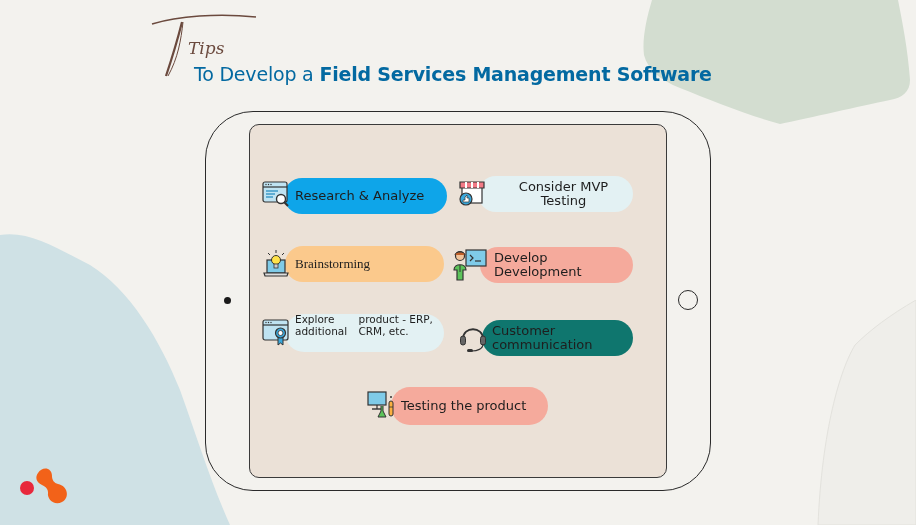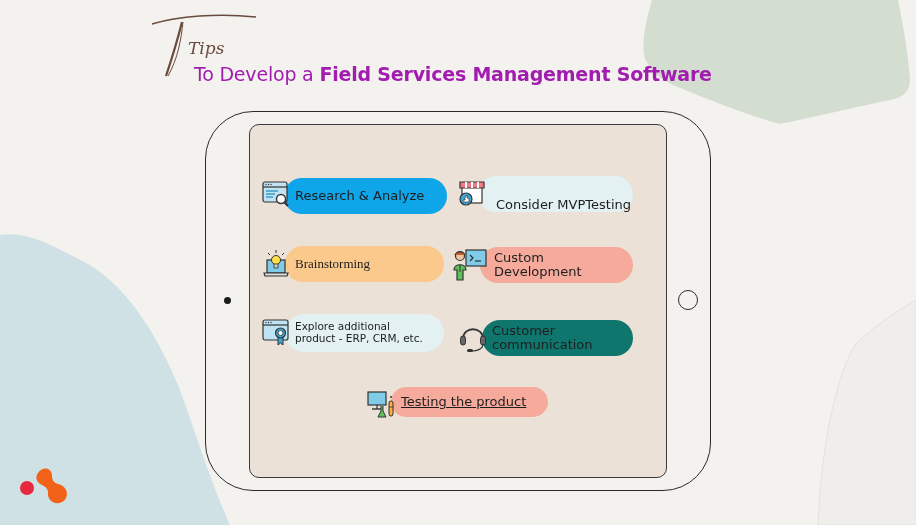--- a/index.html
+++ b/index.html
@@ -5,21 +5,21 @@
     html, body { margin: 0; padding: 0; }
     body {
       width: 916px; height: 525px; position: relative; overflow: hidden;
       background: #f3f2ee;
       font-family: "DejaVu Sans", sans-serif;
     }
     .blob { position: absolute; }
     .title-wrap { position: absolute; left: 148px; top: 8px; width: 600px; height: 80px; }
     .tips-svg { position: absolute; left: 0; top: 0; }
     .subtitle {
-      position: absolute; left: 46px; top: 55px; font-size: 19px; color: #a21caf;
+      position: absolute; left: 46px; top: 55px; font-size: 19px; color: #0369a1;
       white-space: nowrap; letter-spacing: -0.2px;
     }
     .subtitle .light { font-weight: 400; }
     .subtitle .bold { font-weight: 700; }
     .tablet {
       position: absolute; left: 205px; top: 111px; width: 506px; height: 380px;
       border: 1.5px solid #2a2a2a; border-radius: 48px; box-sizing: border-box;
     }
     .screen {
       position: absolute; left: 249px; top: 124px; width: 418px; height: 354px;
@@ -74,21 +74,21 @@
   <circle cx="4" cy="4.5" r="0.7" fill="#333"></circle>
     <circle cx="6.5" cy="4.5" r="0.7" fill="#333"></circle>
     <circle cx="9" cy="4.5" r="0.7" fill="#333"></circle>
   <line x1="4" y1="11" x2="16" y2="11" stroke="#2a8fc0" stroke-width="1.3"></line>
   <line x1="4" y1="14" x2="13" y2="14" stroke="#2a8fc0" stroke-width="1.3"></line>
   <line x1="4" y1="17" x2="11" y2="17" stroke="#2a8fc0" stroke-width="1.3"></line>
   <circle cx="19" cy="19" r="4.5" fill="#fff" stroke="#333" stroke-width="1.4"></circle>
   <line x1="22" y1="22" x2="26" y2="26" stroke="#333" stroke-width="2"></line>
 </svg>
 
-<div class="pill" style="left:478px;top:176px;width:155px;height:36px;background:#e3f1f3;padding-left:16px;font-size:13px;flex-direction:row;align-items:flex-end;justify-content:center;">
+<div class="pill" style="left:478px;top:176px;width:155px;height:36px;background:#e3f1f3;padding-left:16px;font-size:13px;flex-direction:column;align-items:center;justify-content:center;">
   <span>Consider MVP</span>
   <span>Testing</span>
 </div>
 <svg class="icon" style="left:458px;top:179px;" width="28" height="28" viewBox="0 0 28 28">
   <rect x="4" y="8" width="20" height="16" fill="#fff" stroke="#333" stroke-width="1.2"></rect>
   <path d="M2,3 L26,3 L26,9 L2,9 Z" fill="#f27a86" stroke="#333" stroke-width="1.2"></path>
   <line x1="8" y1="3" x2="8" y2="9" stroke="#fff" stroke-width="2"></line>
   <line x1="14" y1="3" x2="14" y2="9" stroke="#fff" stroke-width="2"></line>
   <line x1="20" y1="3" x2="20" y2="9" stroke="#fff" stroke-width="2"></line>
   <circle cx="8" cy="20" r="6" fill="#3aa8dc" stroke="#333" stroke-width="1.2"></circle>
@@ -102,34 +102,34 @@
   <line x1="13" y1="1" x2="13" y2="4" stroke="#333" stroke-width="1"></line>
   <line x1="5" y1="4" x2="7" y2="6" stroke="#333" stroke-width="1"></line>
   <line x1="21" y1="4" x2="19" y2="6" stroke="#333" stroke-width="1"></line>
   <rect x="4" y="11" width="18" height="13" fill="#7fcbe8" stroke="#333" stroke-width="1.2"></rect>
   <circle cx="13" cy="11" r="4.5" fill="#ffe24a" stroke="#333" stroke-width="1"></circle>
   <rect x="11" y="15" width="4" height="4" fill="#ccc" stroke="#333" stroke-width="0.8"></rect>
   <path d="M1,24 L25,24 L24,27 L2,27 Z" fill="#ddd" stroke="#333" stroke-width="1.2"></path>
 </svg>
 
 <div class="pill" style="left:480px;top:247px;width:153px;height:36px;background:#f5aa9c;padding-left:14px;font-size:13px;flex-direction:column;align-items:flex-start;justify-content:center;">
-  <span>Custom</span>
+  <span>Develop</span>
   <span>Development</span>
 </div>
 <svg class="icon" style="left:452px;top:248px;" width="36" height="34" viewBox="0 0 36 34">
   <rect x="14" y="2" width="20" height="16" fill="#7fcbe8" stroke="#333" stroke-width="1.2"></rect>
   <path d="M18,7 L21,10 L18,13" stroke="#333" stroke-width="1.2" fill="none"></path>
   <line x1="23" y1="13" x2="29" y2="13" stroke="#333" stroke-width="1.2"></line>
   <circle cx="8" cy="8" r="4.5" fill="#f2c49b" stroke="#333" stroke-width="1.2"></circle>
   <path d="M3,7 C3,3 13,3 13,7" fill="#c0602a" stroke="#333" stroke-width="1"></path>
   <path d="M2,22 C2,15 14,15 14,22 L11,22 L11,32 L5,32 L5,22 Z" fill="#5cc35a" stroke="#333" stroke-width="1.2"></path>
   <line x1="8" y1="17" x2="8" y2="24" stroke="#333" stroke-width="1"></line>
 </svg>
 
-<div class="pill" style="left:285px;top:314px;width:159px;height:38px;background:#e3f1f3;padding-left:10px;font-size:10.5px;flex-direction:column;align-items:flex-start;justify-content:center;">
+<div class="pill" style="left:285px;top:314px;width:159px;height:38px;background:#e3f1f3;padding-left:10px;font-size:10.5px;flex-direction:row;align-items:flex-start;justify-content:center;">
   <span>Explore additional</span>
   <span>product - ERP, CRM, etc.</span>
 </div>
 <svg class="icon" style="left:262px;top:318px;" width="28" height="28" viewBox="0 0 28 28">
   <rect x="1" y="2" width="25" height="20" rx="2" fill="#bfe3f2" stroke="#333" stroke-width="1.2"></rect>
   <line x1="1" y1="7" x2="26" y2="7" stroke="#333" stroke-width="1.2"></line>
   <circle cx="4" cy="4.5" r="0.7" fill="#333"></circle>
     <circle cx="6.5" cy="4.5" r="0.7" fill="#333"></circle>
     <circle cx="9" cy="4.5" r="0.7" fill="#333"></circle>
   <path d="M16,19 L16,27 L18.5,25 L21,27 L21,19" fill="#3aa8dc" stroke="#333" stroke-width="1"></path>
@@ -142,21 +142,21 @@
   <span>communication</span>
 </div>
 <svg class="icon" style="left:459px;top:323px;" width="28" height="30" viewBox="0 0 28 30">
   <path d="M4,16 C4,3 24,3 24,16" stroke="#333" stroke-width="1.8" fill="none"></path>
   <rect x="1.5" y="13" width="5" height="9" rx="2.5" fill="#666" stroke="#333" stroke-width="1"></rect>
   <rect x="21.5" y="13" width="5" height="9" rx="2.5" fill="#666" stroke="#333" stroke-width="1"></rect>
   <path d="M24,21 C24,26 18,28 13,28" stroke="#333" stroke-width="1.2" fill="none"></path>
   <rect x="8" y="26" width="6" height="3" rx="1.5" fill="#333"></rect>
 </svg>
 
-<div class="pill" style="left:391px;top:387px;width:157px;height:30px;background:#f5aa9c;padding-left:10px;font-size:13px;text-decoration:underline;">
+<div class="pill" style="left:391px;top:387px;width:157px;height:38px;background:#f5aa9c;padding-left:10px;font-size:13px;">
   <span>Testing the product</span>
 </div>
 <svg class="icon" style="left:367px;top:390px;" width="30" height="30" viewBox="0 0 30 30">
   <rect x="1" y="2" width="18" height="13" fill="#7fcbe8" stroke="#333" stroke-width="1.2"></rect>
   <line x1="10" y1="15" x2="10" y2="19" stroke="#333" stroke-width="1.2"></line>
   <line x1="5" y1="19" x2="15" y2="19" stroke="#333" stroke-width="1.4"></line>
   <path d="M14,16 L14,21 L11,27 L19,27 L16,21 L16,16" fill="#5cc35a" stroke="#333" stroke-width="1"></path>
   <rect x="22" y="11" width="4" height="15" rx="2" fill="#fbb040" stroke="#333" stroke-width="1"></rect>
   <line x1="22" y1="17" x2="26" y2="17" stroke="#333" stroke-width="0.8"></line>
   <circle cx="24" cy="7" r="1" fill="#333"></circle>

